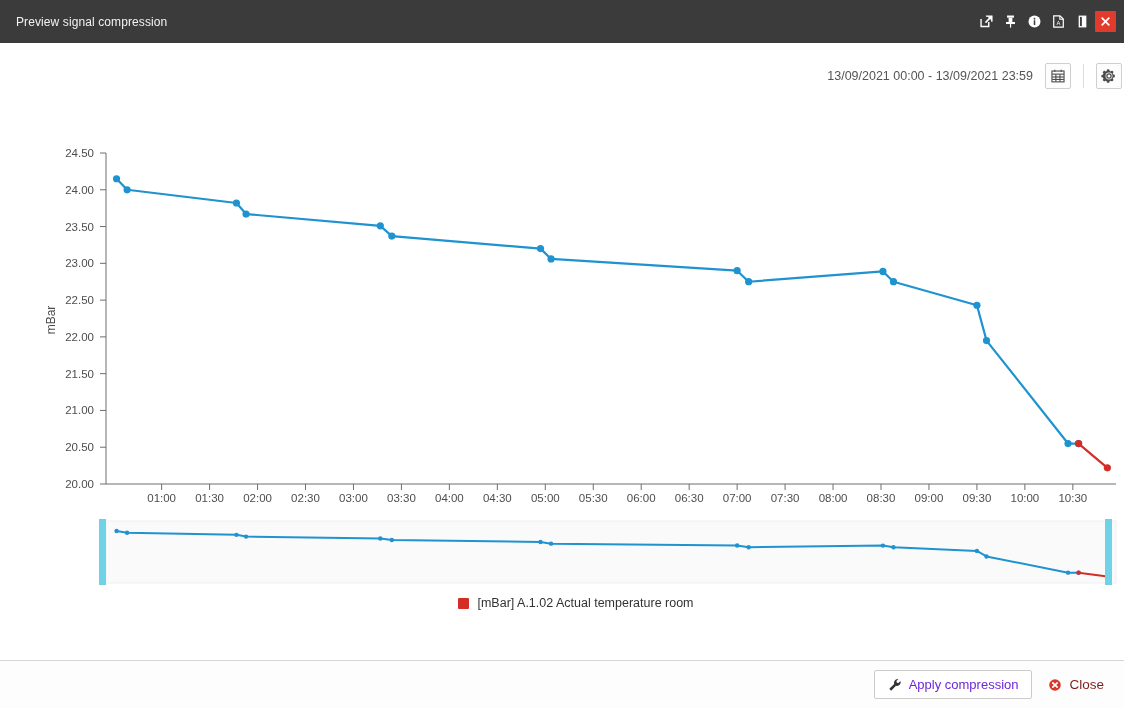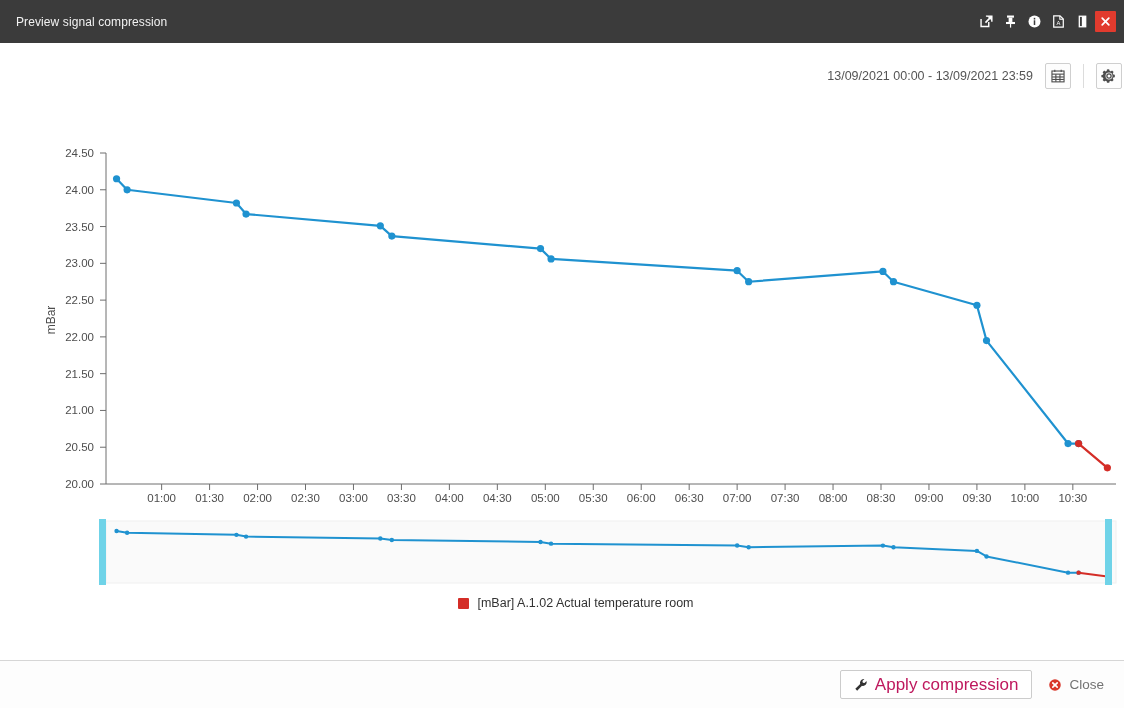--- a/index.html
+++ b/index.html
@@ -127,29 +127,29 @@
     gap: 16px;
     padding-right: 16px;
   }
   .btn-apply {
     display: inline-flex; align-items: center; gap: 7px;
     height: 29px;
     padding: 0 13px;
     border: 1px solid #cccccc;
     background: #ffffff;
     border-radius: 2px;
-    font-size: 17px;
-    color: #be185d;
+    font-size: 13px;
+    color: #6d28d9;
     box-sizing: border-box;
     white-space: nowrap;
   }
   .btn-close {
     display: inline-flex; align-items: center; gap: 7px;
     font-size: 13.5px;
-    color: #737373;
+    color: #7f1d1d;
     white-space: nowrap;
     padding-right: 4px;
   }
   .icon-inline { display: flex; align-items: center; }
 </style>
 </head>
 <body>
 
 <div class="titlebar">
   <div class="titlebar-title">Preview signal compression</div>

